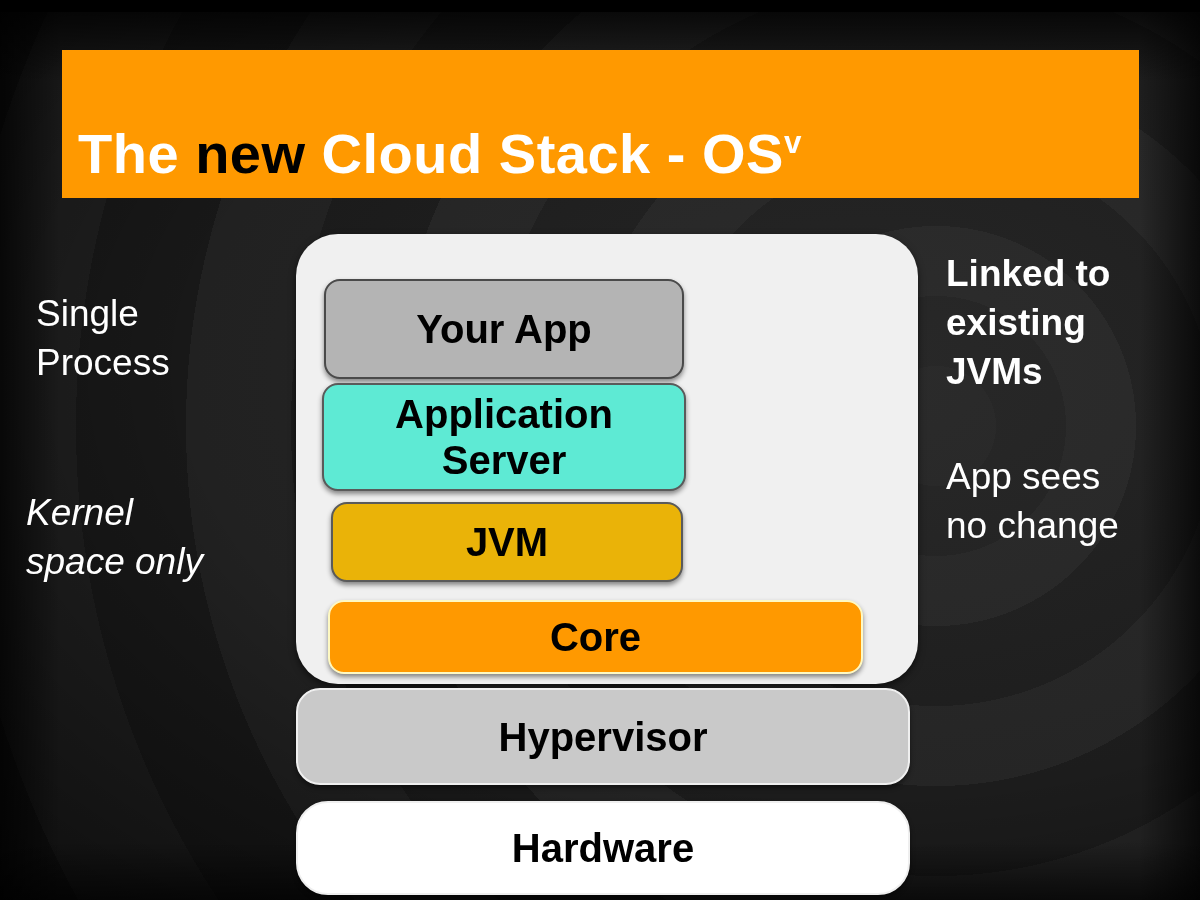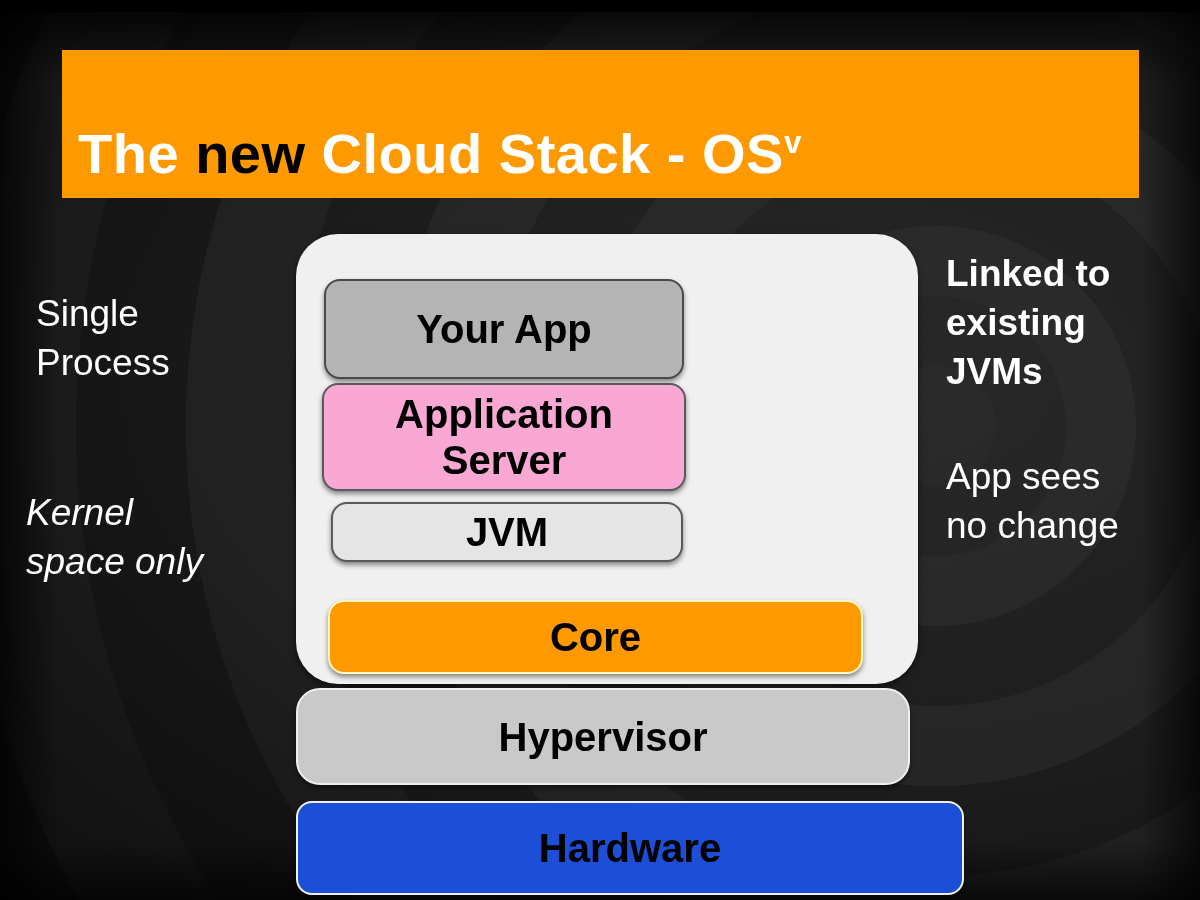--- a/index.html
+++ b/index.html
@@ -110,45 +110,45 @@
     box-shadow:0 3px 5px rgba(0,0,0,0.45);
   }
 
   #box-your-app {
     left:324px; top:267px; width:360px; height:100px;
     background:#B4B4B4;
     border:2px solid #4a4a4a;
   }
   #box-app-server {
     left:322px; top:371px; width:364px; height:108px;
-    background:#f9a8d4;
+    background:#5eead4;
     border:2px solid #5a5a5a;
     white-space:pre-line;
   }
   #box-jvm {
-    left:331px; top:490px; width:352px; height:60px;
-    background:#e5e5e5;
+    left:331px; top:490px; width:352px; height:80px;
+    background:#eab308;
     border:2px solid #5a5a5a;
   }
   #box-core {
     left:328px; top:588px; width:535px; height:74px;
     background:#FF9900;
     border:2px solid #fef9c3;
   }
   #box-hypervisor {
     left:296px; top:676px; width:614px; height:97px;
     background:#C9C9C9;
     border:2px solid #efefef;
     border-radius:24px;
   }
   #box-hardware {
-    left:296px; top:789px; width:668px; height:94px;
-    background:#1d4ed8;
+    left:296px; top:789px; width:614px; height:94px;
+    background:#ffffff;
     border:2px solid #efefef;
-    border-radius:16px;
+    border-radius:32px;
   }
 </style>
 </head>
 <body>
 
 <div id="slide">
 
   <div class="bg-base"></div>
   <div class="bg-soft"></div>
   <div class="bg-vignette"></div>

